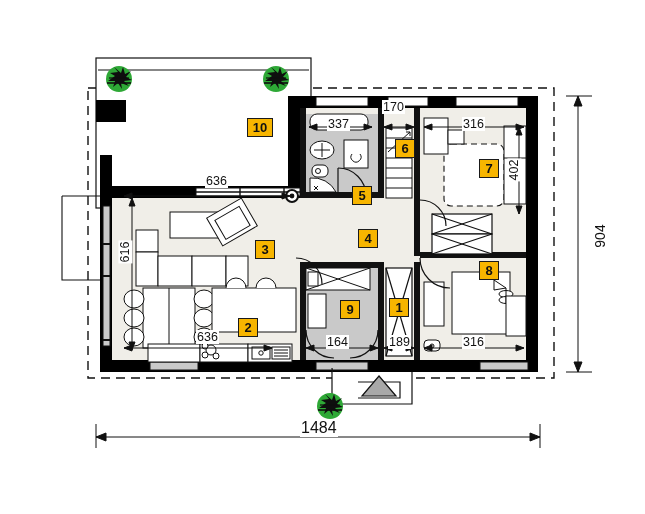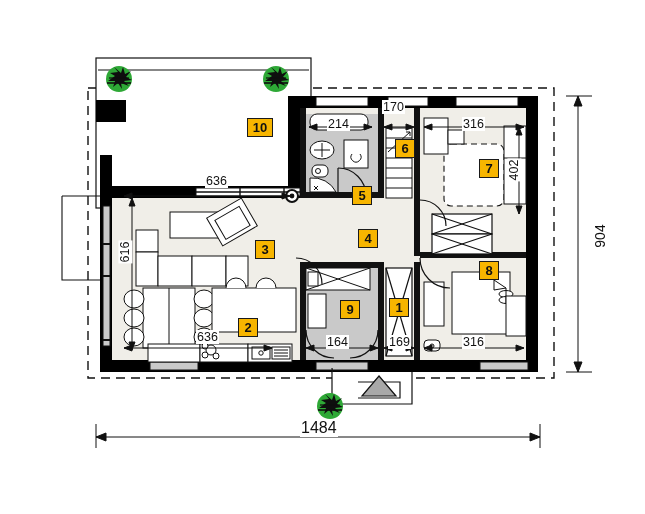--- a/index.html
+++ b/index.html
@@ -376,23 +376,23 @@
 <div class="badge" style="left:340px;top:300px;width:20px;height:19px;">
       <span>9</span>
     </div>
 <div class="badge" style="left:247px;top:118px;width:26px;height:19px;">
       <span>10</span>
     </div>
 
 <div class="dim" style="left:205px;top:174px;">636</div>
 <div class="dim" style="left:196px;top:330px;">636</div>
 <div class="dim vert" style="left:114px;top:245px;transform:rotate(-90deg);">616</div>
-<div class="dim" style="left:327px;top:117px;">214</div>
+<div class="dim" style="left:327px;top:117px;">337</div>
 <div class="dim" style="left:382px;top:100px;">170</div>
 <div class="dim" style="left:462px;top:117px;">316</div>
 <div class="dim vert" style="left:503px;top:163px;transform:rotate(-90deg);">402</div>
 <div class="dim" style="left:326px;top:335px;">164</div>
-<div class="dim" style="left:388px;top:335px;">169</div>
+<div class="dim" style="left:388px;top:335px;">189</div>
 <div class="dim" style="left:462px;top:335px;">316</div>
 <div class="dim" style="left:300px;top:419px;font-size:16px;">1484</div>
 <div class="dim vert" style="left:587px;top:228px;font-size:14px;transform:rotate(-90deg);">904</div>
 
 </div>
 
 </body></html>

